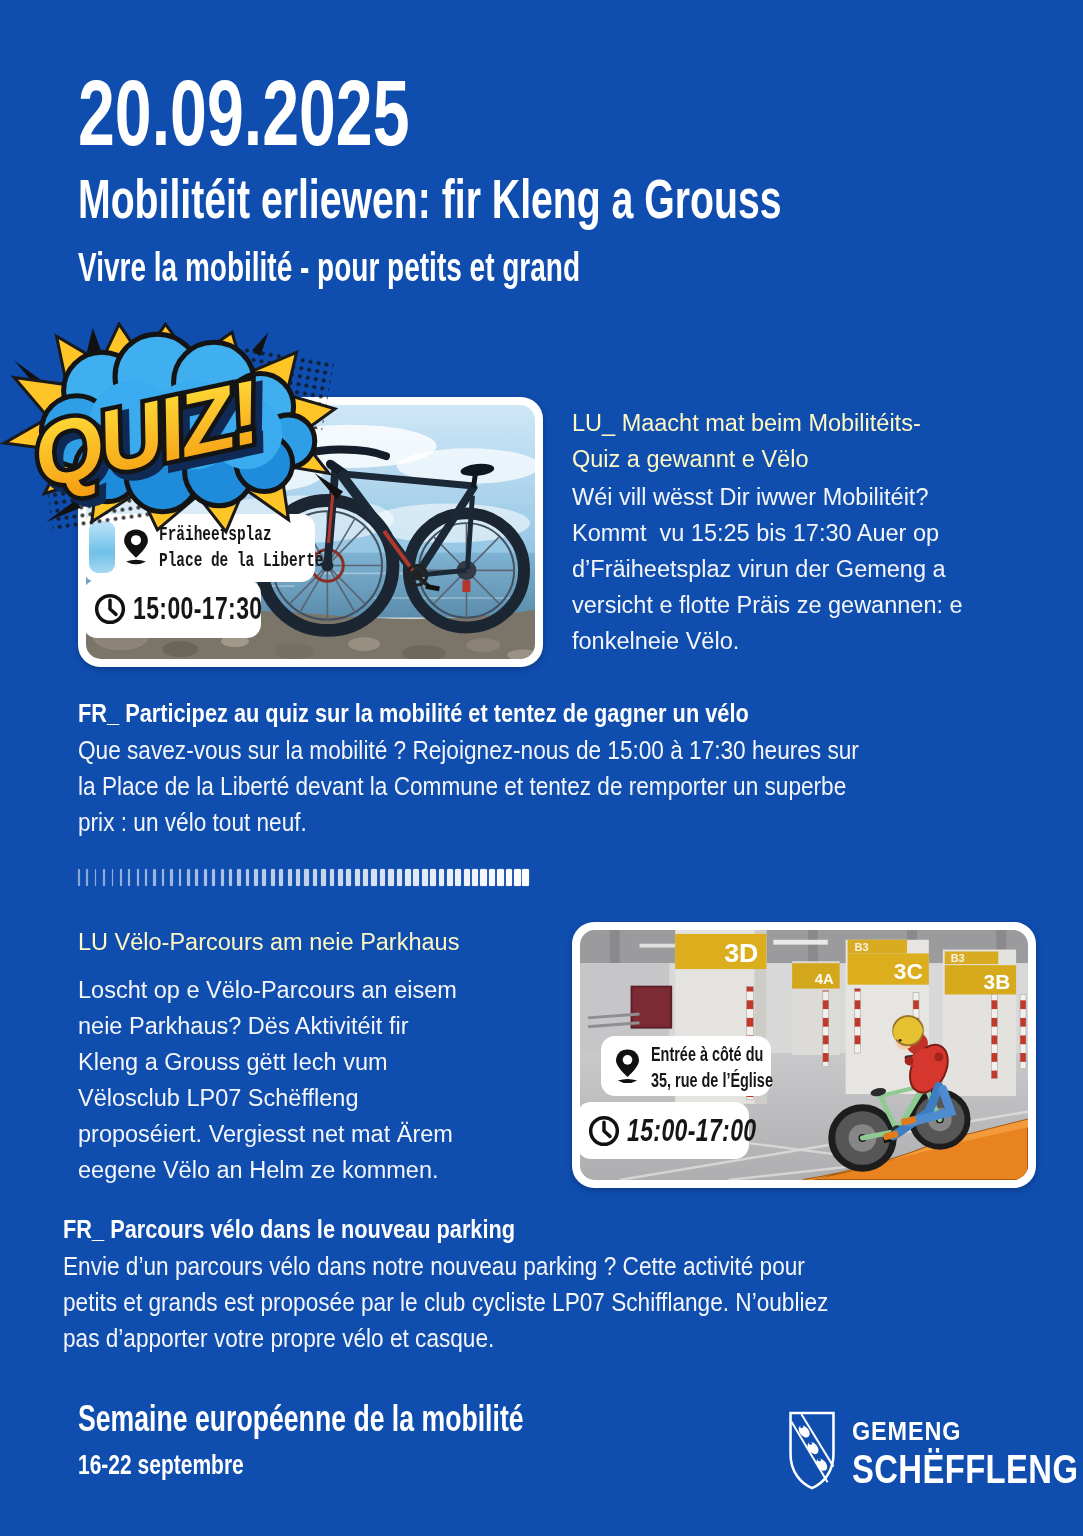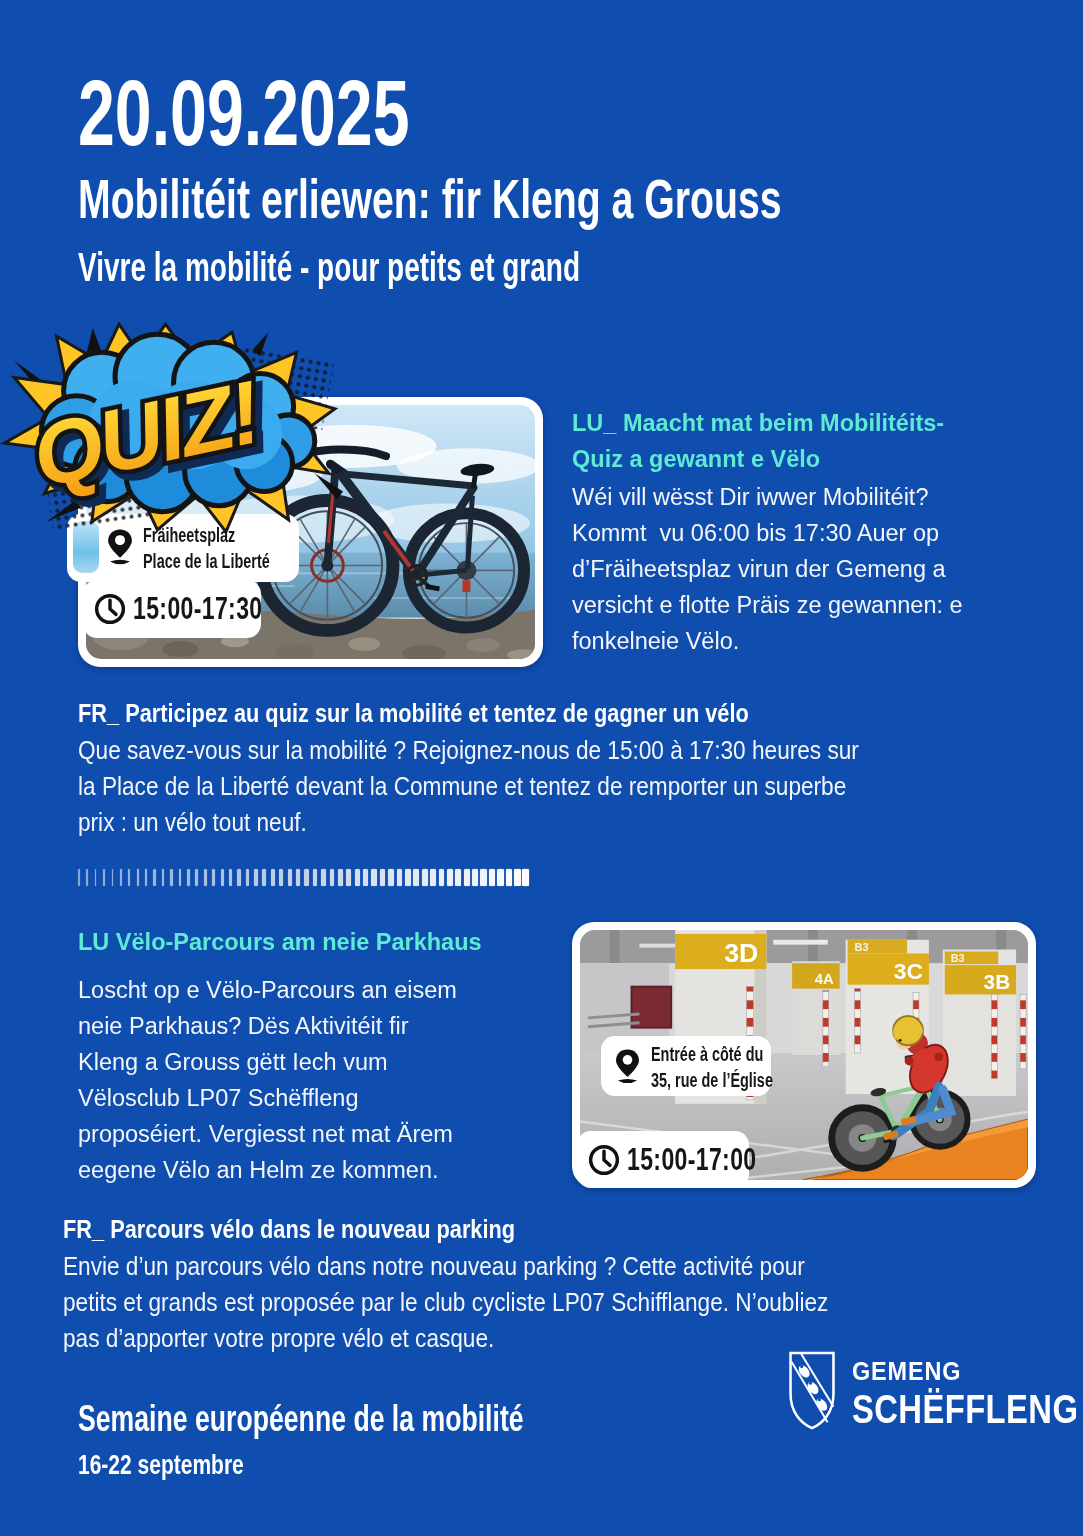--- a/index.html
+++ b/index.html
@@ -5,21 +5,21 @@
   html,body{margin:0;padding:0;}
   body{
     width:1083px;height:1536px;position:relative;overflow:hidden;
     background:#0F4DAF;
     font-family:"Liberation Sans",sans-serif;
     -webkit-font-smoothing:antialiased;
   }
   .abs{position:absolute;}
   .white{color:#FFFFFF;}
   .cond{font-weight:700;transform-origin:0 0;white-space:pre;line-height:1.04;}
-  .lu-head{font-weight:700;font-size:23.5px;line-height:36px;color:#5eead4;white-space:pre;}
+  .lu-head{font-weight:400;font-size:23.5px;line-height:36px;color:#fef9c3;white-space:pre;}
   .lu-body{font-weight:400;font-size:23.5px;line-height:36px;color:#F4F6FA;white-space:pre;}
   .fr-wrap{transform:scaleX(.87);transform-origin:0 0;}
   .fr-head{font-weight:700;font-size:25px;line-height:38px;color:#fff;white-space:pre;}
   .fr-body{font-weight:400;font-size:26px;line-height:36px;color:#F4F6FA;white-space:pre;}
   .photo-card{
     background:#fff;border-radius:22px;padding:8px;box-sizing:border-box;
     box-shadow:0 2px 6px rgba(0,0,0,.25);
   }
   .photo-inner{width:100%;height:100%;border-radius:15px;overflow:hidden;position:relative;}
   .photo-inner svg{display:block;width:100%;height:100%;}
@@ -175,21 +175,21 @@
     <circle cx="196" cy="102" r="44" fill="#39ABEE" stroke="none"></circle>
     <circle cx="248" cy="110" r="36" fill="#39ABEE" stroke="none"></circle>
   </g>
 
   <g transform="rotate(-12 170 110)" font-family="Liberation Sans, sans-serif" font-weight="700" font-style="italic" font-size="88" letter-spacing="-3">
     <text x="41" y="144" fill="#0f2a55" stroke="#0f2a55" stroke-width="10" paint-order="stroke">QUIZ!</text>
     <text x="36" y="137" fill="url(#gq)" stroke="#141414" stroke-width="9" paint-order="stroke">QUIZ!</text>
   </g>
 </svg>
 
-<div class="abs plabel" style="left:67px;top:514px;width:232px;height:68px;z-index:4;">
+<div class="abs plabel" style="left:83px;top:514px;width:232px;height:68px;z-index:4;font-family:Liberation Mono, monospace;">
   <div class="abs" style="left:6px;top:7px;width:26px;height:52px;border-radius:9px;background:linear-gradient(180deg,#bfe4f8,#6fc0ea 60%,#a8d8f0);"></div>
   <svg class="abs" viewBox="0 0 24 30" style="left:38px;top:11px;width:30px;height:44px;">
     <path d="M12,1 C6.2,1 2.5,5 2.5,10 C2.5,15.5 12,23.5 12,23.5 C12,23.5 21.5,15.5 21.5,10 C21.5,5 17.8,1 12,1 Z" fill="#111"></path>
     <circle cx="12" cy="9.5" r="4" fill="#fff"></circle>
     <path d="M4,26.5 Q12,31 20,26.5 Q12,24 4,26.5 Z" fill="#111"></path>
   </svg>
   <div class="ltext abs" style="left:76px;top:8px;">Fräiheetsplaz
 Place de la Liberté</div>
 </div>
 
@@ -197,21 +197,21 @@
   <svg class="abs" viewBox="0 0 24 24" style="left:11px;top:13px;width:32px;height:32px;">
     <circle cx="12" cy="12" r="10" fill="none" stroke="#111" stroke-width="2.6"></circle>
     <path d="M12,12 L12,5.5 M12,12 L16.5,16" fill="none" stroke="#111" stroke-width="2.6" stroke-linecap="round"></path>
   </svg>
   <div class="ttext abs" style="left:50px;top:12px;">15:00-17:30</div>
 </div>
 
 <div class="abs lu-head" style="left:572px;top:405px;">LU_ Maacht mat beim Mobilitéits-
 Quiz a gewannt e Vëlo</div>
 <div class="abs lu-body" style="left:572px;top:479px;">Wéi vill wësst Dir iwwer Mobilitéit?
-Kommt  vu 06:00 bis 17:30 Auer op
+Kommt  vu 15:25 bis 17:30 Auer op
 d’Fräiheetsplaz virun der Gemeng a
 versicht e flotte Präis ze gewannen: e
 fonkelneie Vëlo.</div>
 
 <div class="abs" style="left:78px;top:694px;">
   <div class="fr-wrap">
     <div class="fr-head">FR_ Participez au quiz sur la mobilité et tentez de gagner un vélo</div>
     <div class="fr-body">Que savez-vous sur la mobilité ? Rejoignez-nous de 15:00 à 17:30 heures sur
 la Place de la Liberté devant la Commune et tentez de remporter un superbe
 prix : un vélo tout neuf.</div>
@@ -399,41 +399,41 @@
 <div class="abs plabel" style="left:601px;top:1036px;width:170px;height:60px;z-index:4;">
   <svg class="abs" viewBox="0 0 24 30" style="left:12px;top:9px;width:29px;height:43px;">
     <path d="M12,1 C6.2,1 2.5,5 2.5,10 C2.5,15.5 12,23.5 12,23.5 C12,23.5 21.5,15.5 21.5,10 C21.5,5 17.8,1 12,1 Z" fill="#111"></path>
     <circle cx="12" cy="9.5" r="4" fill="#fff"></circle>
     <path d="M4,26.5 Q12,31 20,26.5 Q12,24 4,26.5 Z" fill="#111"></path>
   </svg>
   <div class="ltext abs" style="left:50px;top:5px;">Entrée à côté du
 35, rue de l’Église</div>
 </div>
 
-<div class="abs plabel" style="left:577px;top:1131px;width:172px;height:57px;z-index:4;">
+<div class="abs plabel" style="left:577px;top:1102px;width:172px;height:57px;z-index:4;font-style:italic;">
   <svg class="abs" viewBox="0 0 24 24" style="left:11px;top:13px;width:32px;height:32px;">
     <circle cx="12" cy="12" r="10" fill="none" stroke="#111" stroke-width="2.6"></circle>
     <path d="M12,12 L12,5.5 M12,12 L16.5,16" fill="none" stroke="#111" stroke-width="2.6" stroke-linecap="round"></path>
   </svg>
   <div class="ttext abs" style="left:50px;top:12px;">15:00-17:00</div>
 </div>
 
 <div class="abs" style="left:63px;top:1210px;">
   <div class="fr-wrap">
     <div class="fr-head">FR_ Parcours vélo dans le nouveau parking</div>
     <div class="fr-body">Envie d’un parcours vélo dans notre nouveau parking ? Cette activité pour
 petits et grands est proposée par le club cycliste LP07 Schifflange. N’oubliez
 pas d’apporter votre propre vélo et casque.</div>
   </div>
 </div>
 
 <div class="abs cond white" style="left:78px;top:1400px;font-size:37px;transform:scaleX(.72);">Semaine européenne de la mobilité</div>
 <div class="abs cond white" style="left:78px;top:1450px;font-size:28px;transform:scaleX(.75);">16-22 septembre</div>
 
-<div class="abs" style="left:786px;top:1348px;width:250px;height:100px;">
+<div class="abs" style="left:786px;top:1408px;width:250px;height:100px;">
   <svg viewBox="0 0 52 84" style="position:absolute;left:0;top:2px;width:52px;height:82px;">
     <path d="M4,3 H48 V45 C48,64 37,75 26,80 C15,75 4,64 4,45 Z" fill="none" stroke="#fff" stroke-width="2.6"></path>
     <line x1="5" y1="12" x2="42" y2="74" stroke="#fff" stroke-width="2"></line>
     <line x1="15" y1="4" x2="48" y2="58" stroke="#fff" stroke-width="2"></line>
     <g fill="#fff">
       <ellipse cx="18" cy="22" rx="4.6" ry="7" transform="rotate(-38 18 22)"></ellipse>
       <ellipse cx="27" cy="39" rx="4.6" ry="7" transform="rotate(-38 27 39)"></ellipse>
       <ellipse cx="36" cy="56" rx="4.6" ry="7" transform="rotate(-38 36 56)"></ellipse>
       <circle cx="15.5" cy="17" r="1.6" fill="#0F4DAF"></circle>
       <circle cx="24.5" cy="34" r="1.6" fill="#0F4DAF"></circle>

